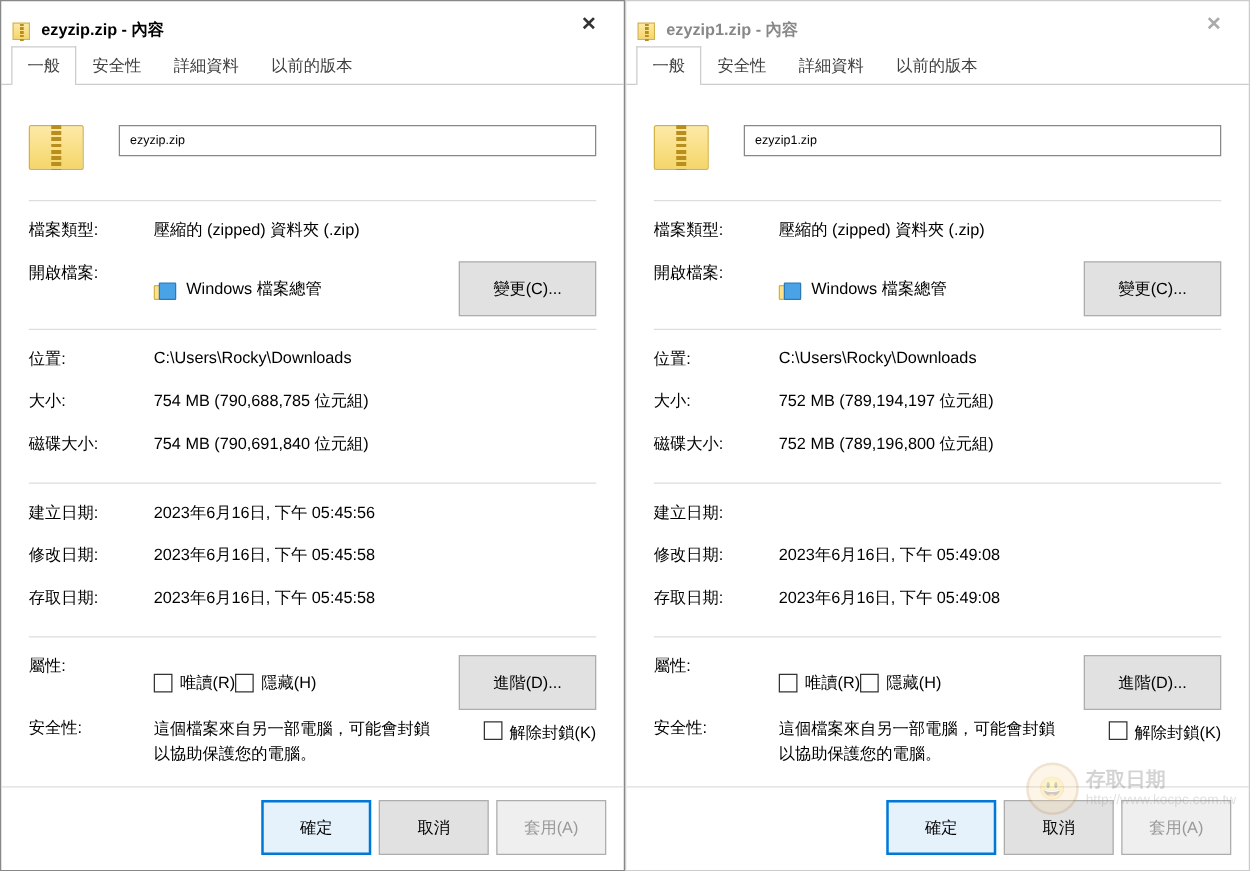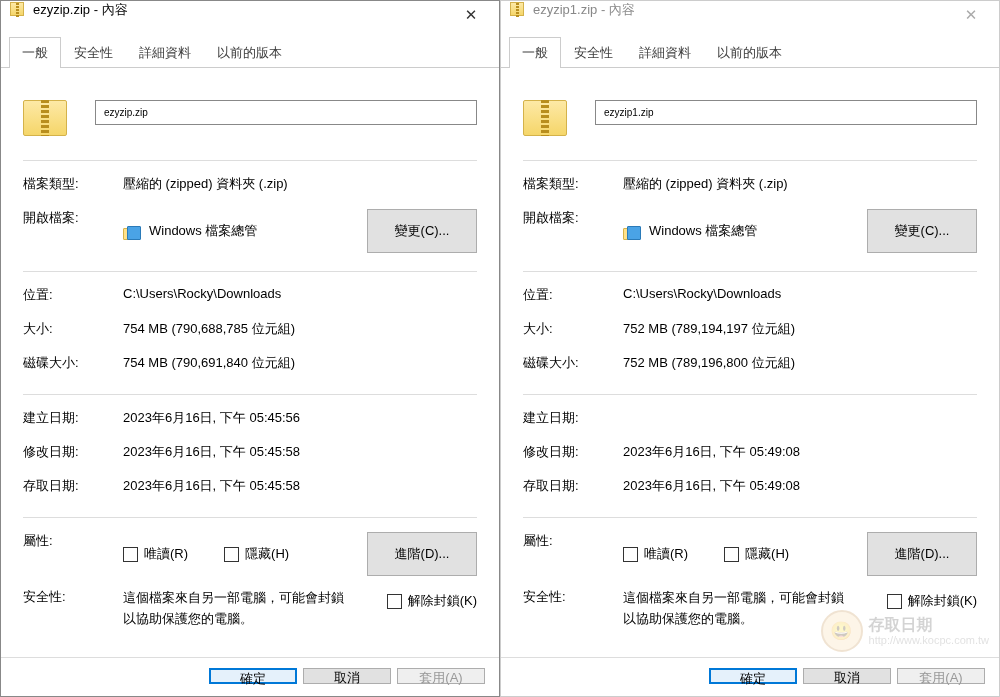--- a/index.html
+++ b/index.html
@@ -18,24 +18,25 @@
   border: 1px solid #888;
   display: flex;
   flex-direction: column;
   background: #fff;
   position: relative;
 }
 .dialog.inactive { border-color: #ccc; }
 .titlebar {
   height: 32px;
   display: flex;
-  align-items: flex-start;
+  align-items: flex-end;
   padding: 0 8px 0 8px;
   font-size: 13px;
   color: #000;
+  font-weight: bold;
 }
 .dialog.inactive .titlebar { color: #888; }
 .title-icon {
   width: 16px;
   height: 16px;
   margin-right: 8px;
   display: flex;
   align-items: center;
   justify-content: center;
 }
@@ -187,49 +188,47 @@
   gap: 6px;
 }
 .check {
   width: 15px;
   height: 15px;
   border: 1px solid #333;
   background: #fff;
 }
 .attrs {
   display: flex;
-  gap: 36px;
 }
 .security-row {
   display: flex;
   align-items: flex-start;
 }
 .security-text {
   flex: 1;
   line-height: 1.6;
   padding-right: 10px;
 }
 .unblock {
   display: flex;
-  align-items: center;
   gap: 6px;
   white-space: nowrap;
   margin-top: 4px;
   margin-left: 28px;
 }
 .footer {
   display: flex;
   justify-content: flex-end;
   gap: 6px;
   padding: 10px 14px 12px 14px;
   border-top: 1px solid #ddd;
 }
 .footer .btn {
   min-width: 88px;
-  height: 16px;
+  height: 44px;
   background: #e1e1e1;
   border: 1px solid #adadad;
   font-size: 13px;
 }
 .footer .btn.default {
   border: 2px solid #0078d7;
   background: #e5f1fb;
 }
 .footer .btn.disabled {
   color: #999;

